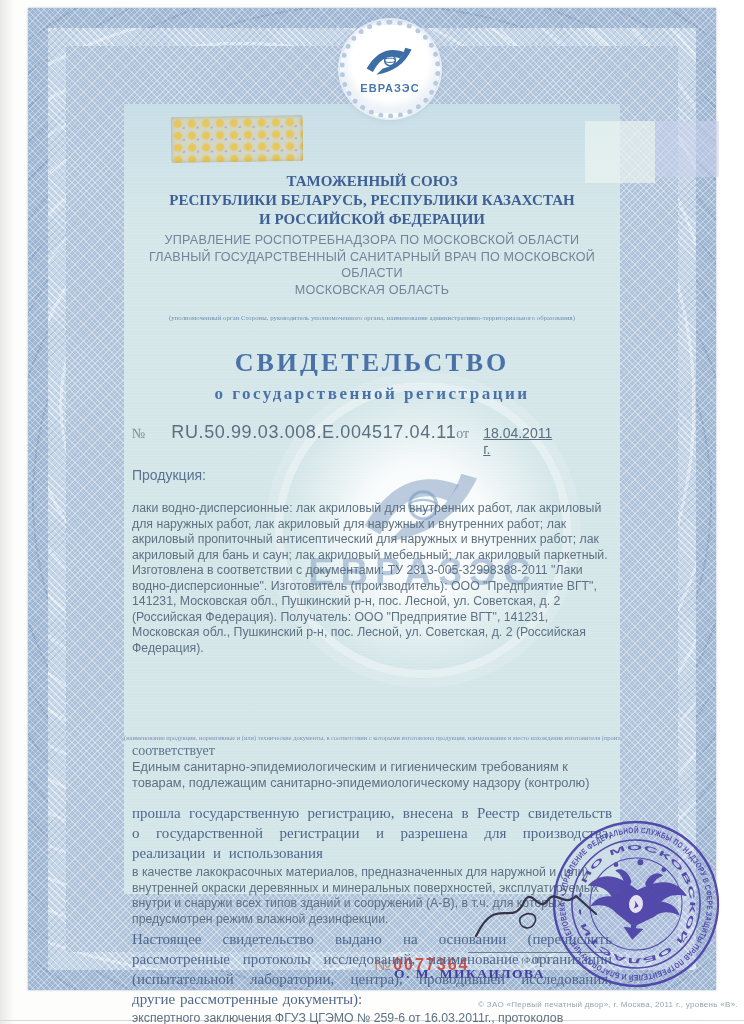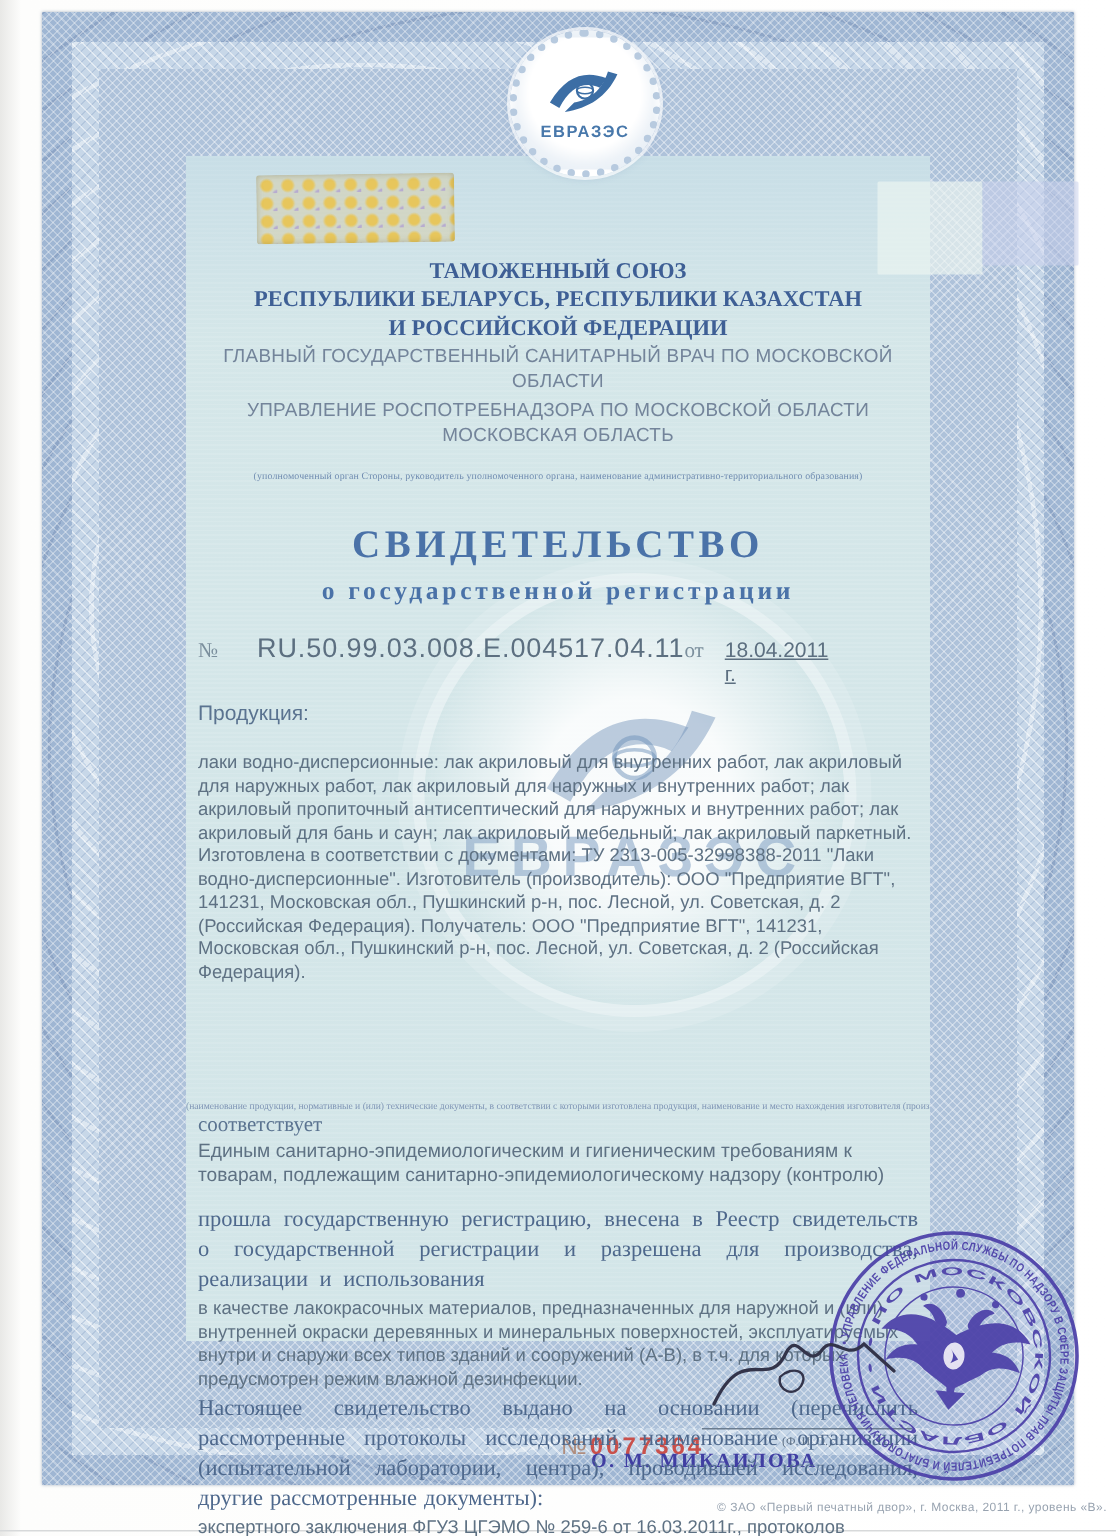--- a/index.html
+++ b/index.html
@@ -139,22 +139,22 @@
             <ellipse cx="30" cy="17" rx="6" ry="2.4" fill="none" stroke="rgba(110,145,185,.5)" stroke-width="1"></ellipse>
           </svg>
           <div class="wm-text">ЕВРАЗЭС</div>
         </div>
 
         <div class="content-flow">
           <div class="hdr center">
             <div class="h-serif">ТАМОЖЕННЫЙ СОЮЗ</div>
             <div class="h-serif">РЕСПУБЛИКИ БЕЛАРУСЬ, РЕСПУБЛИКИ КАЗАХСТАН</div>
             <div class="h-serif">И РОССИЙСКОЙ ФЕДЕРАЦИИ</div>
+            <div class="h-sans" style="margin-top:3px">УПРАВЛЕНИЕ РОСПОТРЕБНАДЗОРА ПО МОСКОВСКОЙ ОБЛАСТИ</div>
             <div class="h-sans">ГЛАВНЫЙ ГОСУДАРСТВЕННЫЙ САНИТАРНЫЙ ВРАЧ ПО МОСКОВСКОЙ ОБЛАСТИ</div>
-            <div class="h-sans" style="margin-top:3px">УПРАВЛЕНИЕ РОСПОТРЕБНАДЗОРА ПО МОСКОВСКОЙ ОБЛАСТИ</div>
             <div class="h-sans">МОСКОВСКАЯ ОБЛАСТЬ</div>
           </div>
 
           <div class="note-tiny serif">(уполномоченный орган Стороны, руководитель уполномоченного органа, наименование административно-территориального образования)</div>
 
           <div class="title center serif">СВИДЕТЕЛЬСТВО</div>
           <div class="subtitle center serif">о государственной регистрации</div>
 
           <div class="numrow">
             <span class="lbl">№</span>

